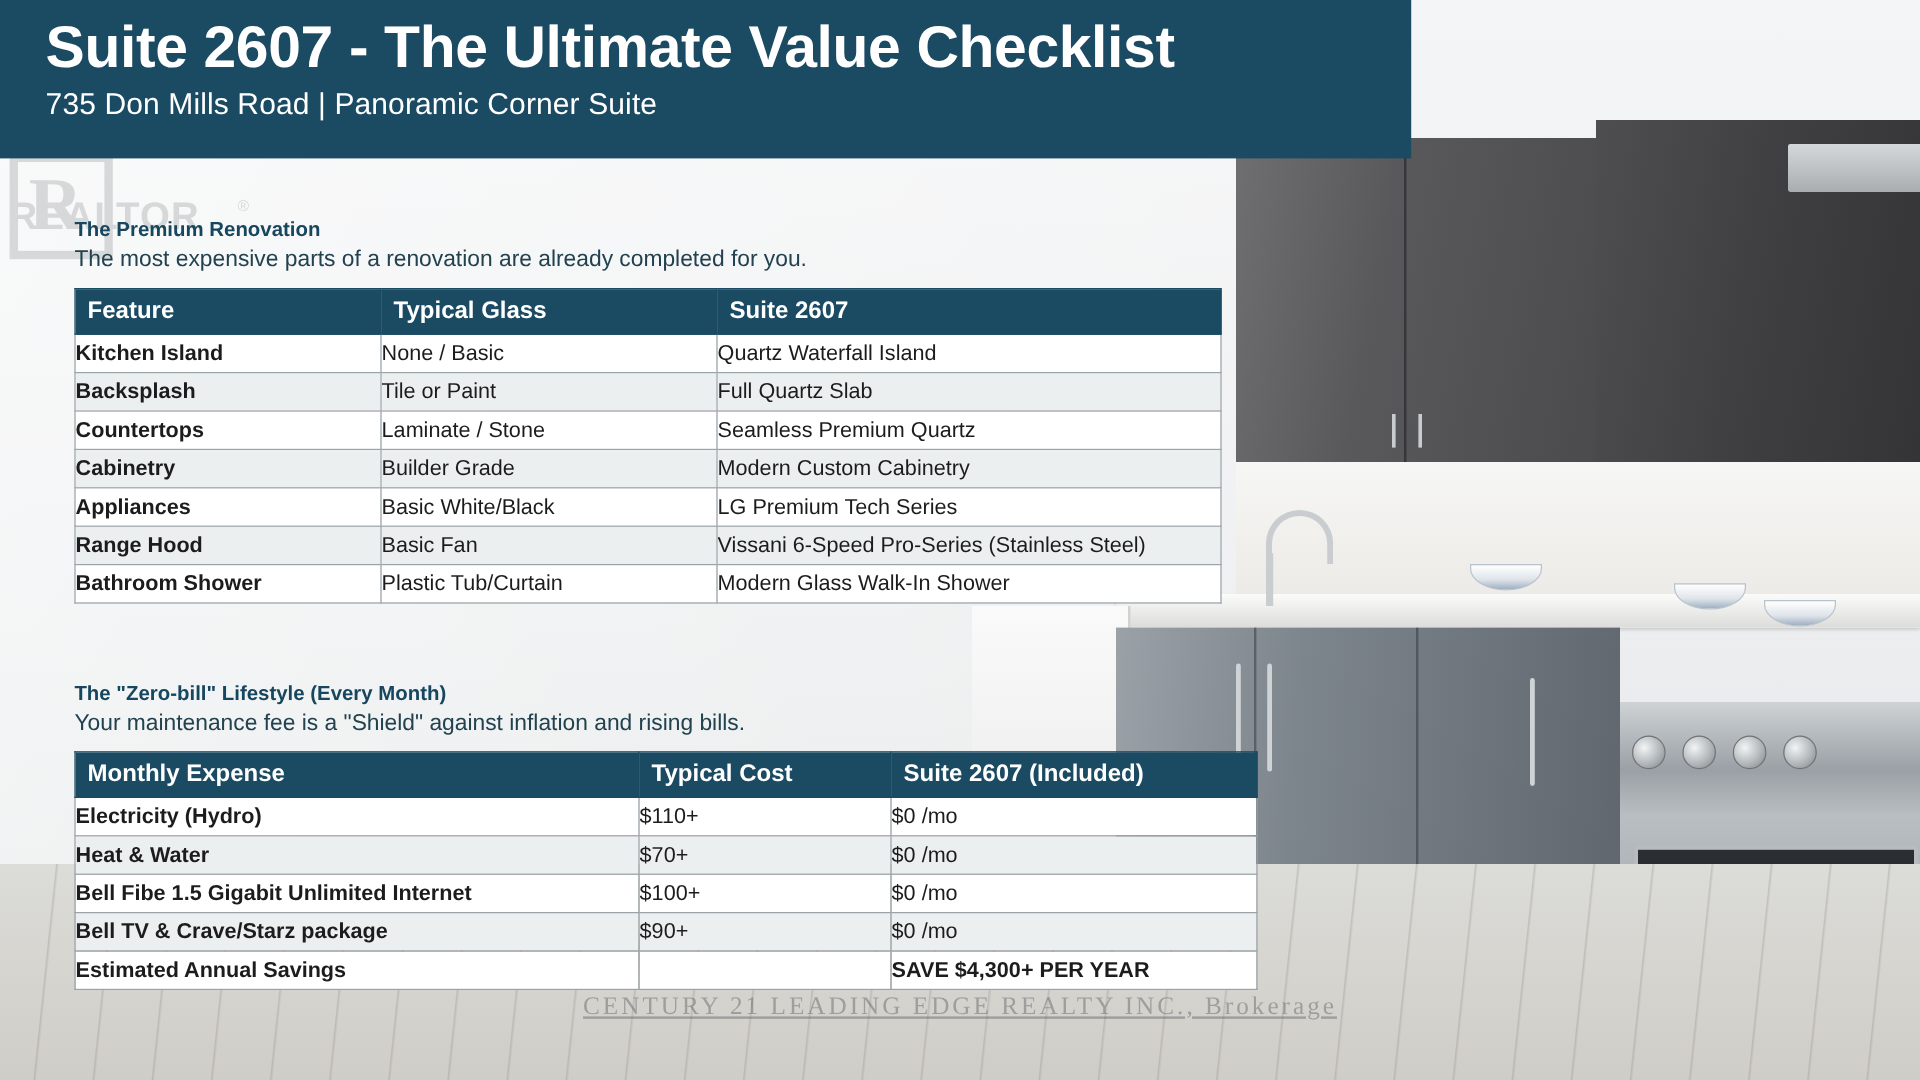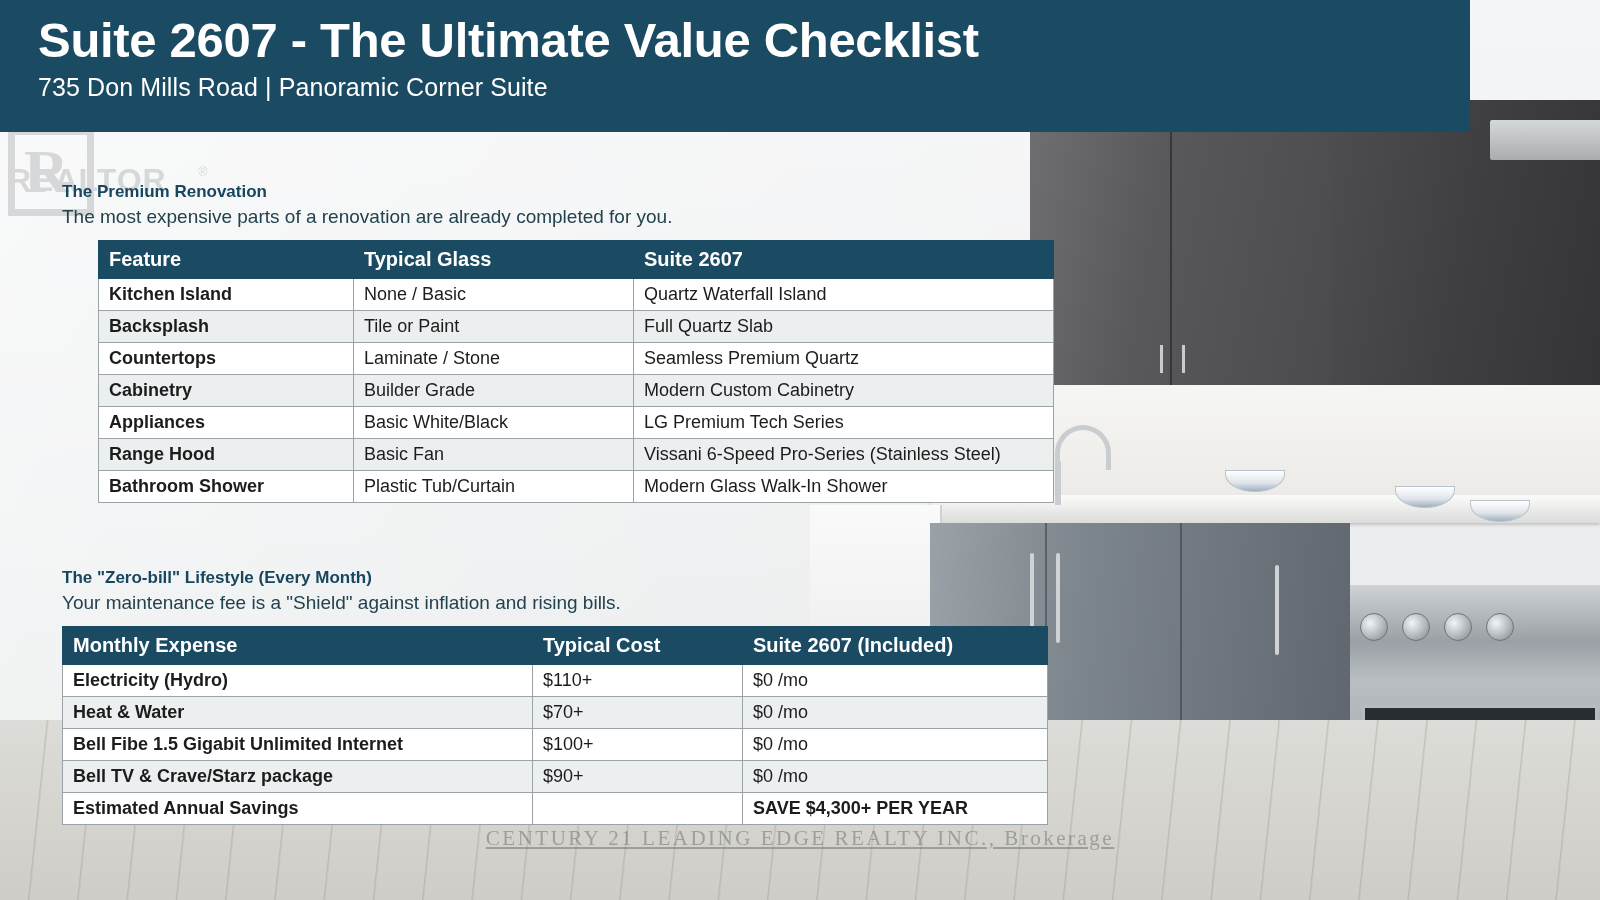--- a/index.html
+++ b/index.html
@@ -266,21 +266,21 @@
     color: rgba(90,95,100,0.45);
     font-family: "Liberation Serif", serif;
     text-decoration: underline;
   }
 
   
   .header {
     position: absolute;
     left: 0;
     top: 0;
-    width: 1470px;
+    width: 1176px;
     height: 132px;
     background: #1b4a63;
     color: #ffffff;
     box-sizing: border-box;
     padding: 12px 0 0 38px;
   }
   .header .title {
     font-size: 49px;
     font-weight: bold;
     line-height: 1.16;
@@ -318,36 +318,36 @@
     color: #ffffff;
     font-size: 20px;
     font-weight: bold;
     text-align: left;
     padding: 7px 10px;
     border: 1px solid #1b4a63;
   }
   table.vtable tbody td {
     font-size: 18px;
     color: #1c1c1c;
-    padding: 5px 10px;
+    padding: 5px 0;
     border: 1px solid #9aa3a8;
     background: #ffffff;
     white-space: nowrap;
     overflow: hidden;
   }
   table.vtable tbody tr:nth-child(even) td {
     background: #eceff0;
   }
   table.vtable tbody td.first {
     font-weight: bold;
   }
 
   
   #section-renovation { left: 62px; top: 182px; }
-  #table-renovation { width: 955px; margin-left: 36px; }
+  #table-renovation { width: 955px; }
   #table-renovation col.c1 { width: 255px; }
   #table-renovation col.c2 { width: 280px; }
   #table-renovation col.c3 { width: 420px; }
 
   
   #section-zerobill { left: 62px; top: 568px; }
   #table-zerobill { width: 985px; }
   #table-zerobill col.z1 { width: 470px; }
   #table-zerobill col.z2 { width: 210px; }
   #table-zerobill col.z3 { width: 305px; }

